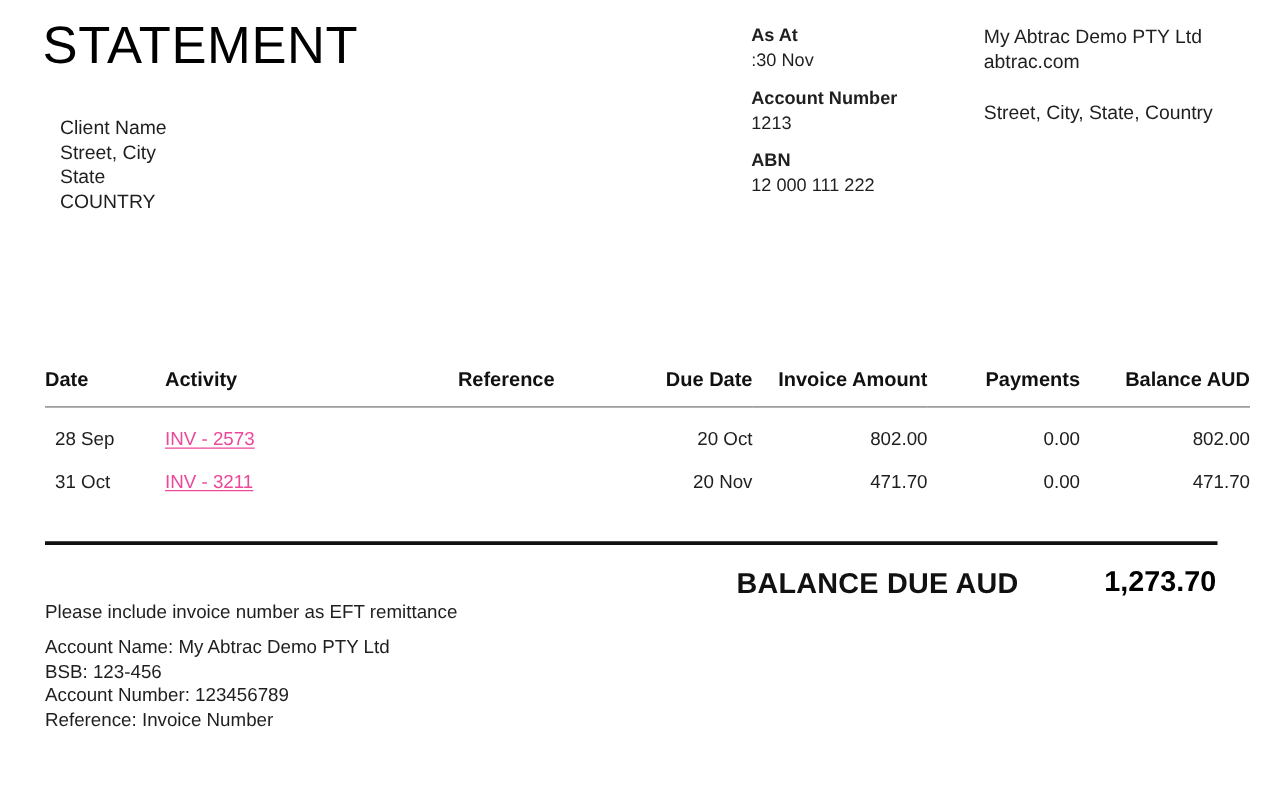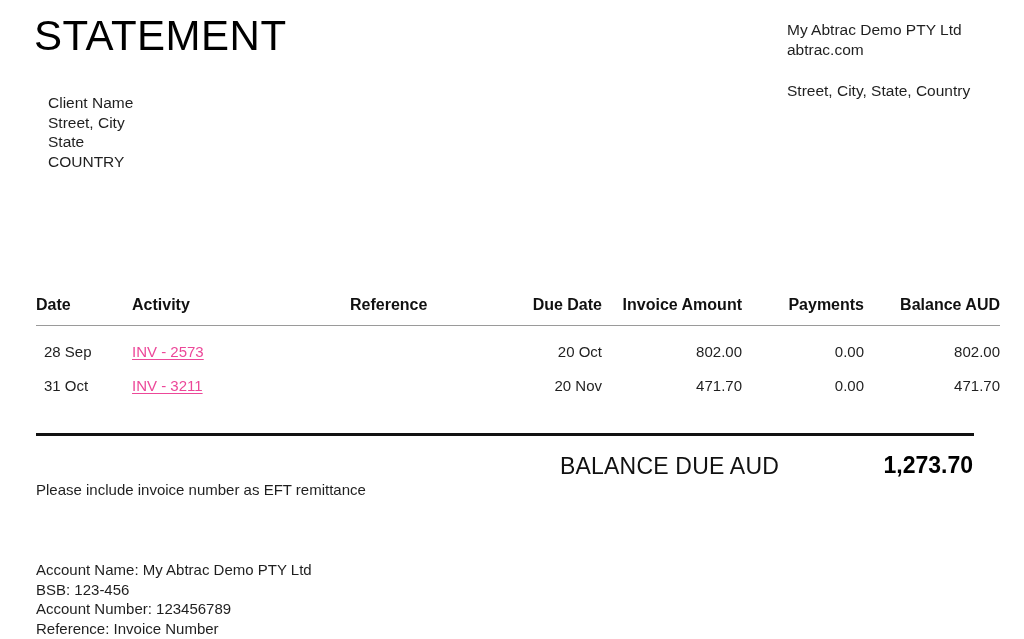--- a/index.html
+++ b/index.html
@@ -98,21 +98,21 @@
   table.statement td {
     font-size: 15px;
     font-weight: 400;
     color: #1f1f1f;
     padding: 17px 0 0 0;
     vertical-align: top;
     white-space: nowrap;
   }
   .col-date    { width: 96px;  text-align: left; }
   .col-act     { width: 218px; text-align: left; }
-  .col-ref     { width: 110px; text-align: left; }
+  .col-ref     { width: 110px; text-align: center; }
   .col-due     { width: 116px; text-align: right; padding-left: 26px !important; }
   .col-amt     { width: 140px; text-align: right; }
   .col-pay     { width: 122px; text-align: right; }
   .col-bal     { width: 136px; text-align: right; }
 
   td.col-date  { padding-left: 8px !important; }
 
   .inv-link {
     color: #ec4899;
     text-decoration: underline;
@@ -128,23 +128,23 @@
     top: 433px;
     width: 938px;
     height: 0;
     border-top: 3px solid #111111;
   }
   .balance-label {
     position: absolute;
     left: 560px;
     top: 453px;
     width: 284px;
-    text-align: left;
+    text-align: center;
     font-size: 23px;
-    font-weight: 400;
+    font-weight: 700;
     color: #111111;
     letter-spacing: 0.2px;
   }
   .balance-amount {
     position: absolute;
     left: 800px;
     top: 452px;
     width: 173px;
     text-align: right;
     font-size: 23px;
@@ -157,40 +157,54 @@
     position: absolute;
     left: 36px;
     top: 480px;
     font-size: 15px;
     line-height: 20px;
     color: #1f1f1f;
   }
   .footer-bank {
     position: absolute;
     left: 36px;
-    top: 560px;
+    top: 508px;
     font-size: 15px;
     line-height: 19.5px;
     color: #1f1f1f;
   }
 </style>
 </head>
 <body>
 
 <div id="page">
 
   <div class="doc-title">STATEMENT</div>
 
   <div class="client-block">
     <div>Client Name</div>
     <div>Street, City</div>
     <div>State</div>
     <div>COUNTRY</div>
   </div>
 
+  <div class="meta-block">
+    <div class="meta-group">
+      <div class="meta-label">As At</div>
+      <div class="meta-value">:30 Nov</div>
+    </div>
+    <div class="meta-group">
+      <div class="meta-label">Account Number</div>
+      <div class="meta-value">1213</div>
+    </div>
+    <div class="meta-group">
+      <div class="meta-label">ABN</div>
+      <div class="meta-value">12 000 111 222</div>
+    </div>
+  </div>
 
   <div class="company-block">
     <div>My Abtrac Demo PTY Ltd</div>
     <div>abtrac.com</div>
     <div class="company-addr">Street, City, State, Country</div>
   </div>
 
   <div class="table-wrap">
     <table class="statement">
       <thead>

